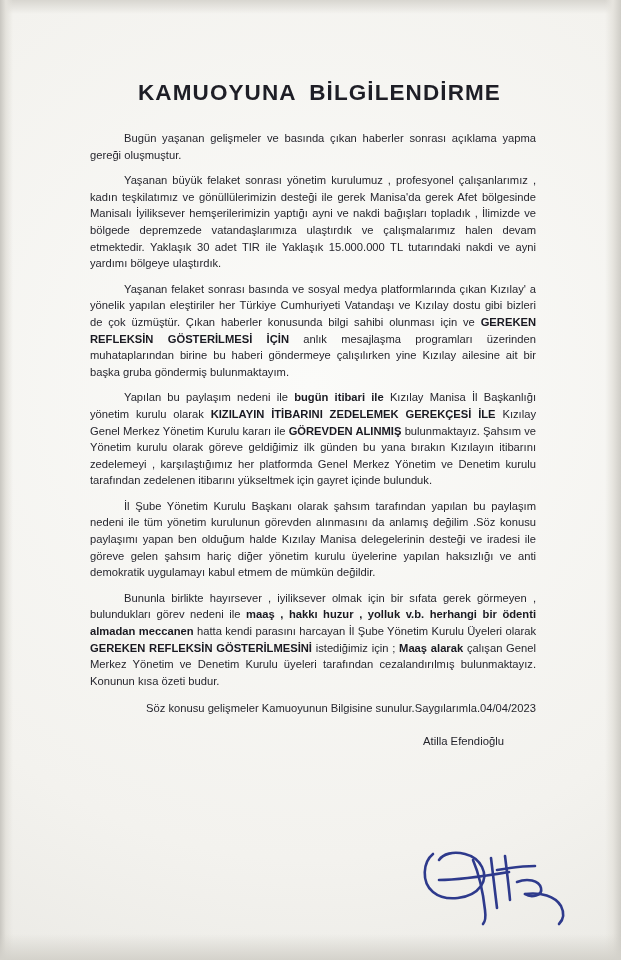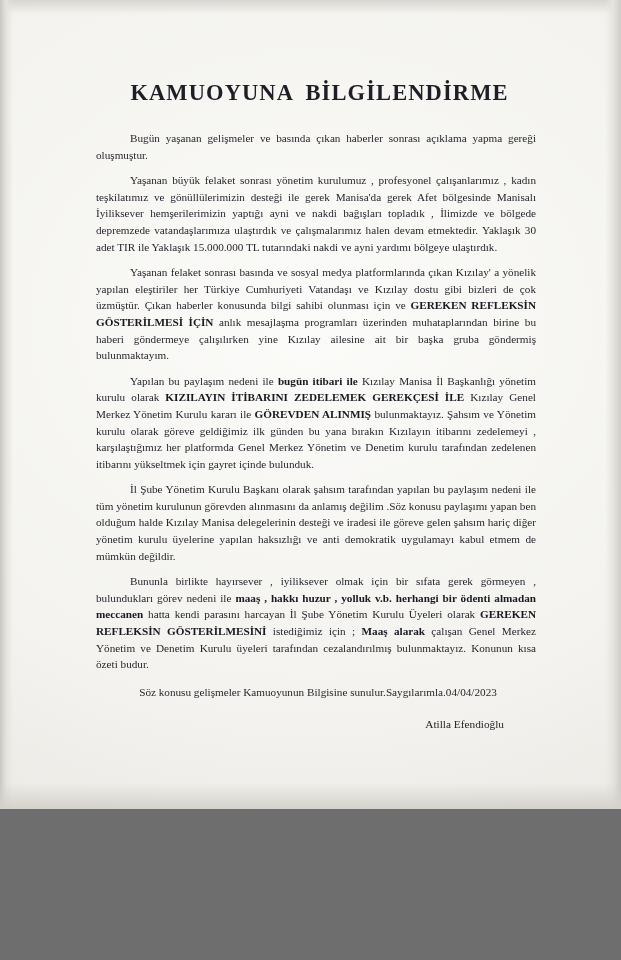--- a/index.html
+++ b/index.html
@@ -3,25 +3,25 @@
 <meta charset="utf-8">
 <style>
   html, body {
     margin: 0;
     padding: 0;
     background: #6e6e6e;
   }
   .page {
     position: relative;
     width: 621px;
-    height: 809px;
+    height: 960px;
     overflow: hidden;
     background:
       radial-gradient(ellipse 140% 90% at 50% 40%, #fbfbf9 0%, #f3f2ee 55%, #e9e8e3 82%, #dedcd6 100%);
-    font-family: Liberation Serif, serif;
+    font-family: Liberation Sans, sans-serif;
     color: #24242b;
     box-sizing: border-box;
   }
   
   .scan-left-edge {
     position: absolute;
     left: 0; top: 0;
     width: 13px; height: 100%;
     background: linear-gradient(to right, #c9c7c1 0%, #e4e2dc 45%, rgba(245,244,240,0) 100%);
     pointer-events: none;
@@ -62,36 +62,36 @@
   }
 
   .body-block {
     position: absolute;
     left: 88px;
     top: 130px;
     width: 448px;
   }
 
   p.para {
-    margin: 0 0 9px 8px;
+    margin: 0 0 9px 2px;
     font-size: 11.2px;
     line-height: 16.6px;
     text-align: justify;
     text-indent: 34px;
     color: #26262e;
     -webkit-hyphens: none;
     hyphens: none;
   }
   b { font-weight: bold; color: #191921; }
 
   .closing {
     margin-top: 11px;
     font-size: 11.2px;
     line-height: 16.6px;
-    text-align: center;
+    text-align: right;
     text-indent: 12px;
     color: #26262e;
   }
 
   .signature-name {
     margin-top: 18px;
     text-align: right;
     padding-right: 32px;
     font-size: 11.3px;
     color: #24242c;

